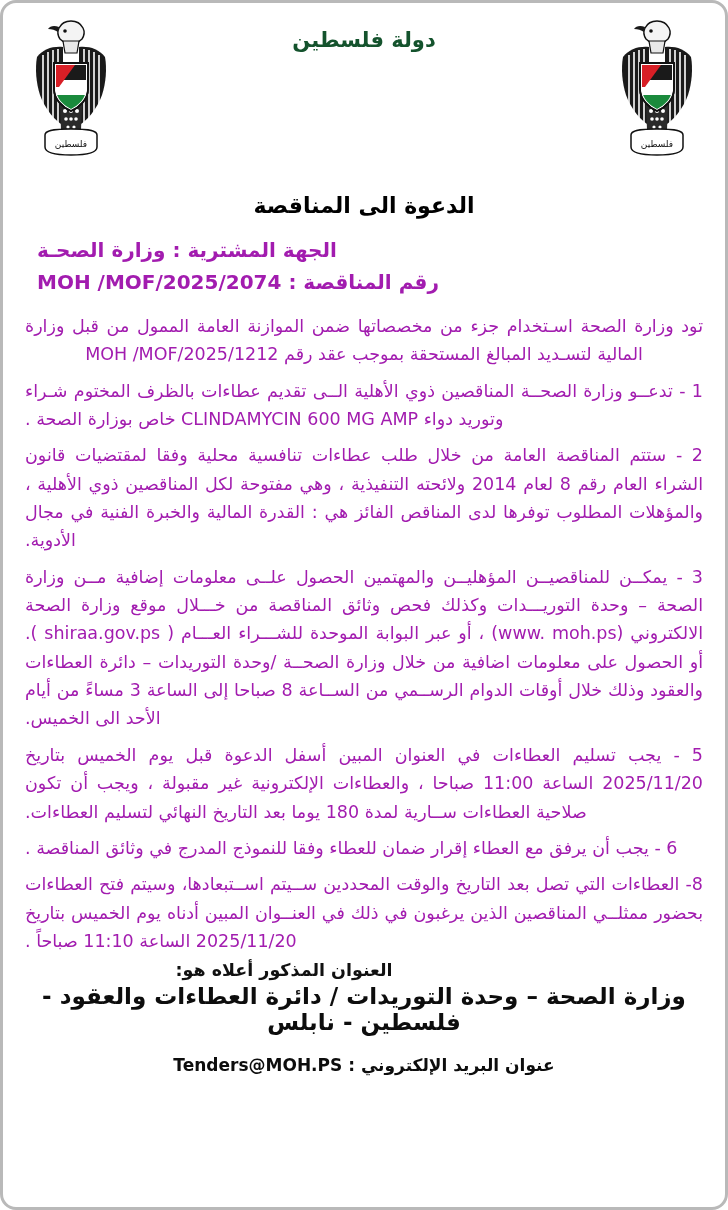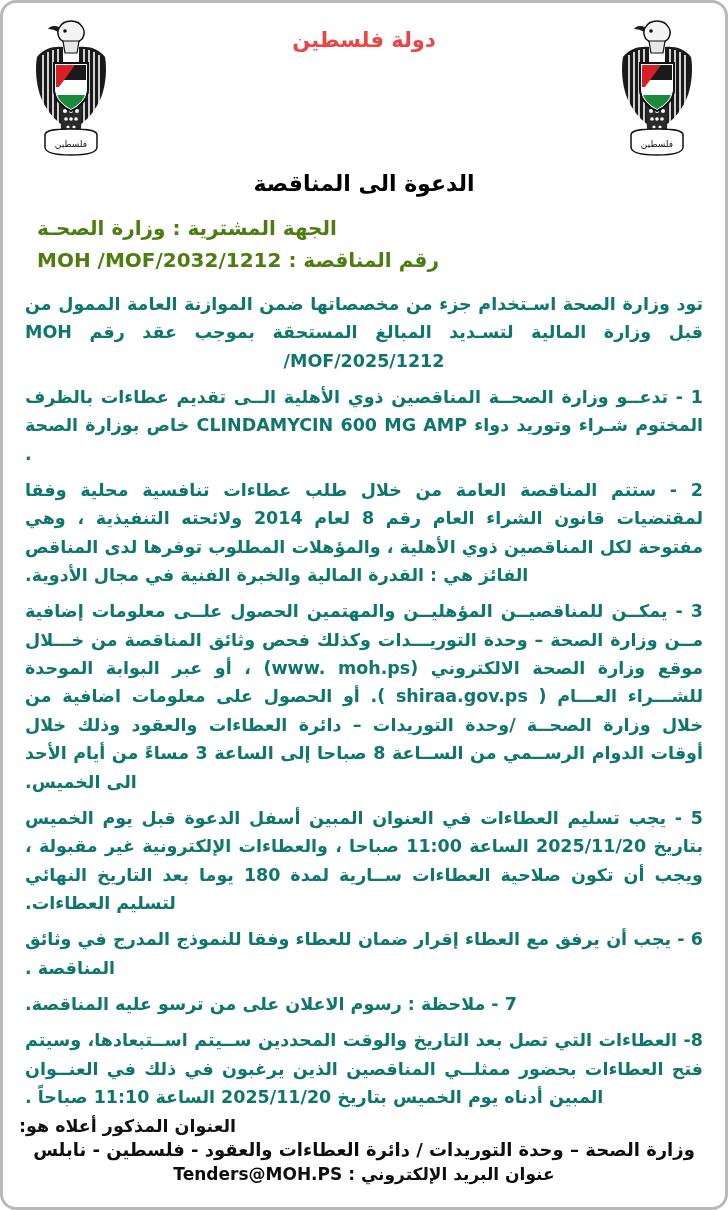--- a/index.html
+++ b/index.html
@@ -55,91 +55,91 @@
     display: flex;
     flex-direction: column;
     gap: 9px;
   }
 
   .header-titles .line {
     font-size: 21px;
     font-weight: bold;
     letter-spacing: 1.2px;
     line-height: 1.25;
-    color: #ef4444;
+    color: #14532d;
   }
 
   
   .doc-title {
     text-align: center;
     font-size: 22px;
     font-weight: bold;
-    margin-top: 0;
+    margin-top: 22px;
     margin-bottom: 16px;
     color: #000;
   }
 
   .meta-block {
     text-align: left;
     padding-left: 18px;
     margin-bottom: 14px;
   }
 
   .meta-line {
     font-size: 20px;
     font-weight: bold;
     line-height: 1.6;
-    color: #4d7c0f;
+    color: #a21caf;
     direction: rtl;
     unicode-bidi: embed;
   }
 
   
   .body-text {
     direction: rtl;
     text-align: justify;
     text-align-last: center;
     font-size: 17.5px;
     line-height: 1.62;
-    font-weight: bold;
-    color: #0f766e;
+    font-weight: normal;
+    color: #a21caf;
     padding: 0 6px;
   }
 
   .para {
     margin: 0 0 5px 0;
     text-align: justify;
     text-align-last: left;
   }
 
   .para.intro { text-align-last: center; }
 
   .num-item {
     margin: 8px 0 5px 0;
     text-align: justify;
     text-align-last: left;
   }
 
   
   .address-head {
     direction: rtl;
-    text-align: left;
+    text-align: center;
     font-size: 17.5px;
     font-weight: bold;
     margin-top: 4px;
     margin-bottom: 3px;
     padding-right: 160px;
   }
 
   .address-line {
     direction: rtl;
     text-align: center;
-    font-size: 18px;
-    font-weight: bold;
-    margin-bottom: 4px;
+    font-size: 23px;
+    font-weight: bold;
+    margin-bottom: 20px;
     color: #0d0d0d;
   }
 
   .contact-line {
     direction: rtl;
     text-align: center;
     font-size: 17px;
     font-weight: bold;
     margin-bottom: 4px;
     color: #0d0d0d;
@@ -283,31 +283,30 @@
         </g>
       </svg>
     </div>
 
   </div>
 
   <div class="doc-title">الدعوة الى المناقصة</div>
 
   <div class="meta-block">
     <div class="meta-line">الجهة المشترية : وزارة الصحـة</div>
-    <div class="meta-line">رقم المناقصة : MOH /MOF/2032/1212</div>
+    <div class="meta-line">رقم المناقصة : MOH /MOF/2025/2074</div>
   </div>
 
   <div class="body-text">
     <p class="para intro">تود وزارة الصحة اسـتخدام جزء من مخصصاتها ضمن الموازنة العامة الممول من قبل وزارة المالية لتسـديد المبالغ المستحقة  بموجب عقد رقم MOH /MOF/2025/1212</p>
     <p class="num-item">1 - تدعــو وزارة الصحــة  المناقصين ذوي الأهلية الــى تقديم عطاءات بالظرف المختوم شـراء وتوريد دواء CLINDAMYCIN 600 MG AMP خاص بوزارة الصحة .</p>
     <p class="num-item">2 - ستتم المناقصة العامة من خلال طلب عطاءات تنافسية  محلية وفقا لمقتضيات قانون الشراء العام رقم 8 لعام 2014 ولائحته التنفيذية ، وهي مفتوحة لكل المناقصين ذوي الأهلية ، والمؤهلات المطلوب توفرها لدى المناقص الفائز هي : القدرة المالية والخبرة الفنية في مجال الأدوية.</p>
     <p class="num-item">3 - يمكــن للمناقصيــن المؤهليــن والمهتمين الحصول علــى معلومات إضافية مــن وزارة الصحة – وحدة التوريـــدات  وكذلك فحص وثائق المناقصة من خـــلال موقع وزارة الصحة الالكتروني (www. moh.ps) ، أو عبر البوابة الموحدة للشـــراء العـــام ( shiraa.gov.ps ). أو الحصول على معلومات اضافية من خلال وزارة الصحــة /وحدة التوريدات – دائرة العطاءات والعقود  وذلك خلال أوقات الدوام الرســمي من الســاعة  8 صباحا إلى الساعة 3 مساءً  من أيام الأحد الى الخميس.</p>
     <p class="num-item">5 - يجب تسليم العطاءات في العنوان المبين أسفل الدعوة قبل  يوم الخميس بتاريخ  2025/11/20  الساعة 11:00  صباحا ، والعطاءات الإلكترونية غير مقبولة ، ويجب أن تكون صلاحية العطاءات ســارية لمدة 180 يوما بعد التاريخ النهائي لتسليم العطاءات.</p>
     <p class="num-item">6 - يجب أن يرفق مع العطاء إقرار ضمان للعطاء وفقا للنموذج المدرج في وثائق المناقصة  .</p>
-    <p class="num-item">7 - ملاحظة : رسوم الاعلان على من ترسو عليه المناقصة.</p>
     <p class="num-item">8- العطاءات التي تصل بعد التاريخ والوقت المحددين ســيتم اســتبعادها، وسيتم فتح العطاءات بحضور ممثلــي المناقصين الذين يرغبون في ذلك في العنــوان المبين أدناه  يوم الخميس بتاريخ 2025/11/20 الساعة 11:10  صباحاً .</p>
   </div>
 
   <div>
     <div class="address-head">العنوان المذكور أعلاه هو:</div>
     <div class="address-line">وزارة الصحة – وحدة التوريدات / دائرة العطاءات والعقود    -   فلسطين  - نابلس</div>
     <div class="contact-line">
       <span>عنوان البريد الإلكتروني :</span>
       <span class="ltr">Tenders@MOH.PS</span>
     </div>

